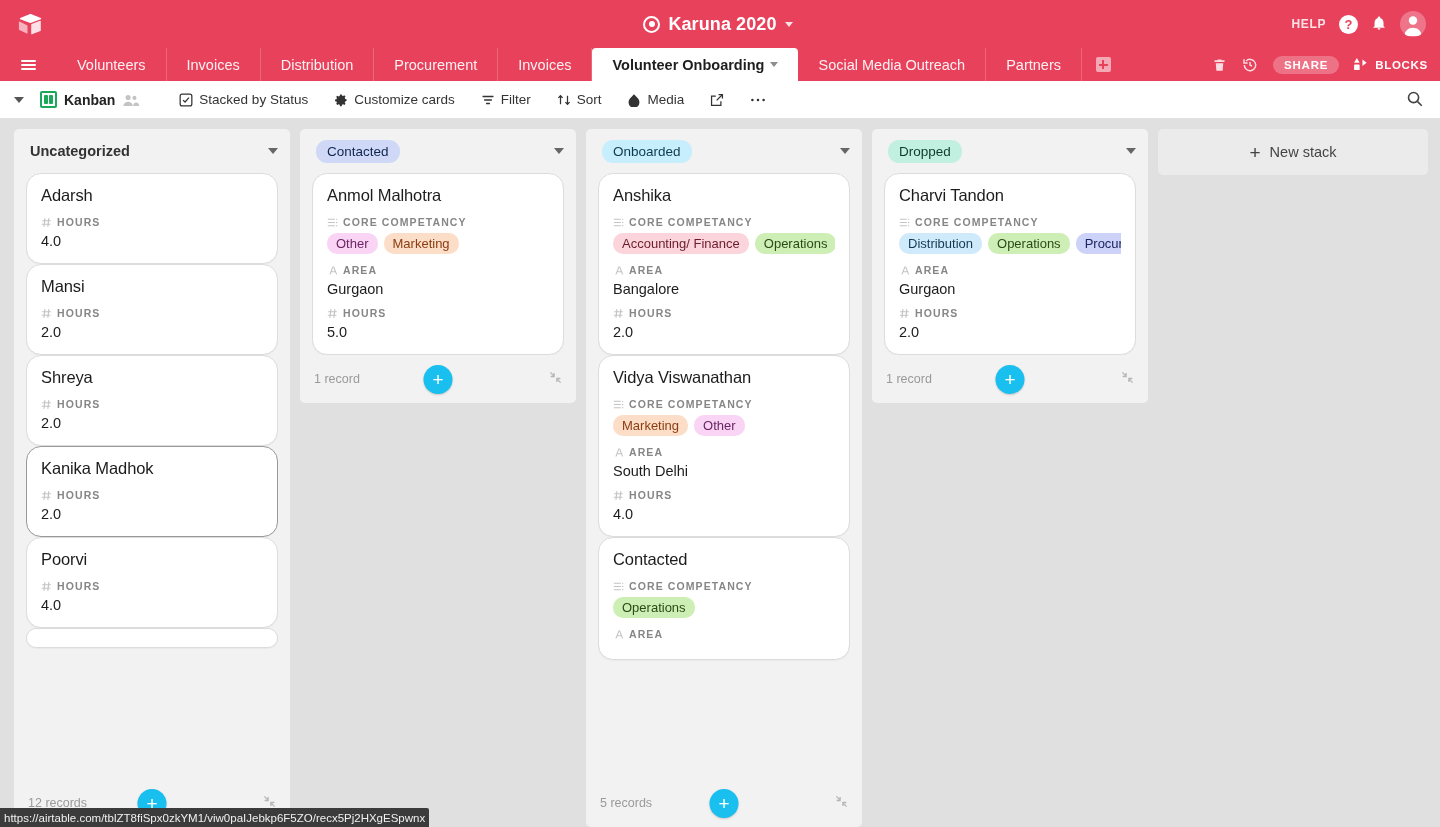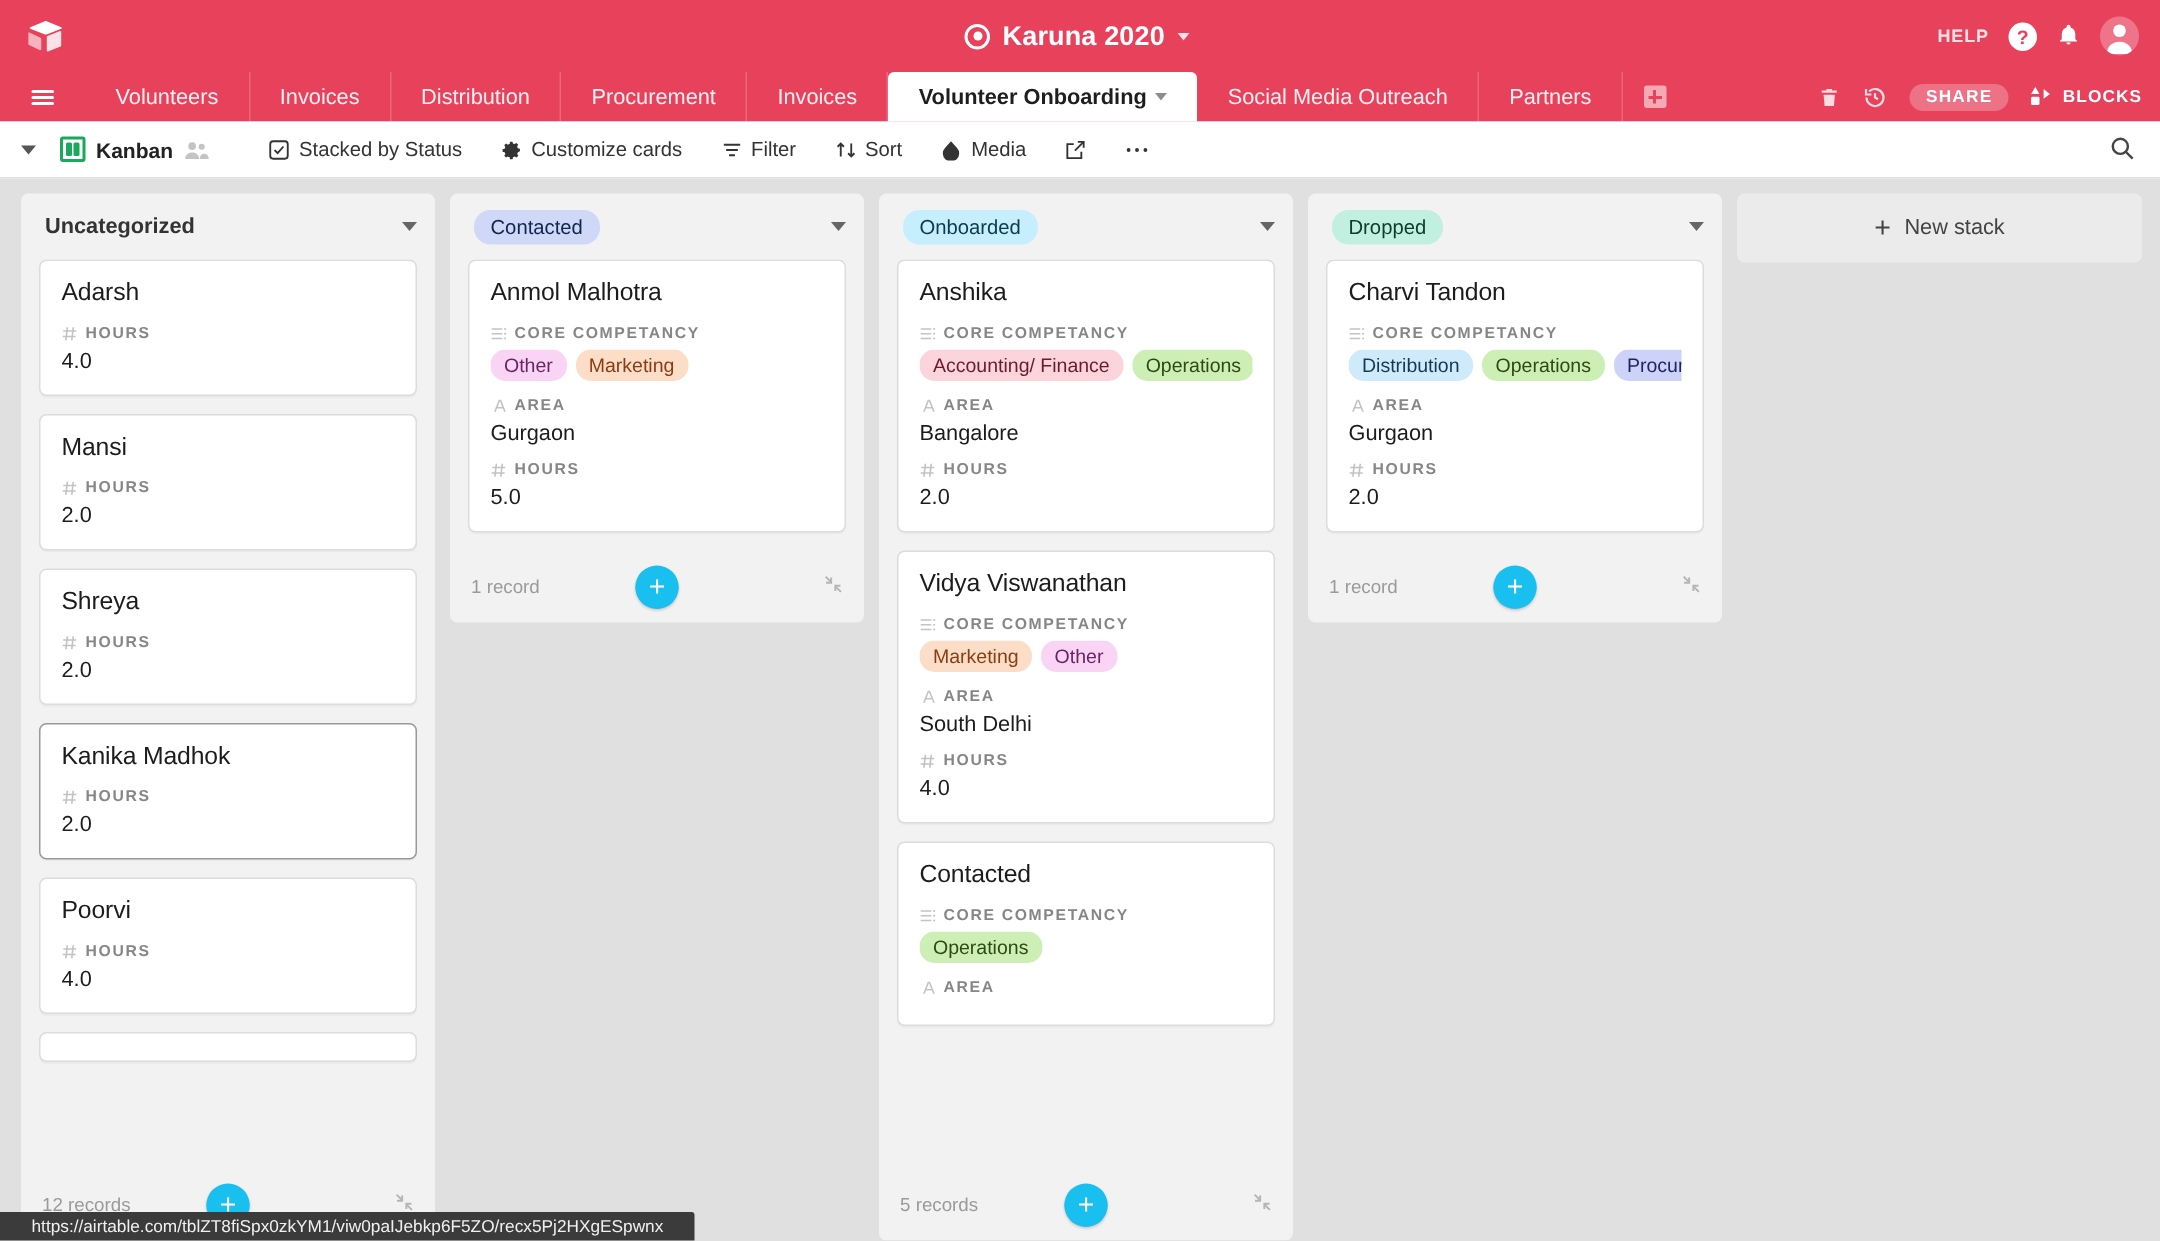--- a/index.html
+++ b/index.html
@@ -112,22 +112,22 @@
   .stack-head {
     height: 44px; flex: 0 0 44px; display: flex; align-items: center;
     padding: 0 12px 0 16px; justify-content: space-between;
   }
   .stack-title-plain { font-size: 14.5px; font-weight: bold; color: #333; }
   .chip { font-size: 13.5px; padding: 4px 11px; border-radius: 11px; display:inline-block; }
   .stack-caret { width:0;height:0;border-left:5px solid transparent;border-right:5px solid transparent;
     border-top:6px solid #666; cursor:pointer; }
   .stack-body { flex: 1 1 auto; overflow: hidden; padding: 0 12px; }
   .card {
-    background: #fff; border: 1px solid #dcdcdc; border-radius: 5px;
-    padding: 12px 14px 14px 14px; margin-bottom: 12px;
+    background: #fff; border: 1px solid #dcdcdc; border-radius: 15px;
+    padding: 12px 14px 14px 14px; 
     box-shadow: 0 1px 1px rgba(0,0,0,0.035);
     cursor: pointer;
   }
   .card.sel { border: 1px solid #999; }
   .card-title { font-size: 16.5px; color: #1c1c1c; margin-bottom: 11px; letter-spacing: -.1px; }
   .field-label { display:flex; align-items:center; gap: 5px; font-size: 10.5px; color: #868686;
     letter-spacing: 1.1px; font-weight: bold; margin-bottom: 5px; margin-top: 10px;}
   .field-label:first-of-type { margin-top: 0; }
   .field-val { font-size: 14.5px; color: #1c1c1c; }
   .tags { display: flex; gap: 6px; flex-wrap: nowrap; overflow: hidden; }
@@ -148,21 +148,21 @@
   .new-stack {
     flex: 0 0 270px; width: 270px; height: 46px; background: #ebebeb; border-radius: 5px;
     display: flex; align-items: center; justify-content: center; gap: 9px;
     font-size: 14.5px; color: #444; cursor: pointer;
   }
 
   
   .statusbar {
     position: absolute; left: 0; bottom: 0; height: 19px;
     background: #3b3b3b; color: #f0f0f0; font-size: 11.5px;
-    display: flex; align-items: center; padding: 0 21px;
+    display: flex; align-items: center; padding: 0 4px;
     font-family: "Liberation Sans", sans-serif; z-index: 50;
     border-top-right-radius: 2px;
   }
 </style>
 </head>
 <body>
 
 <div class="topbar">
   <div class="logo-wrap">
     <svg class="logo-glyph" viewBox="0 0 24 24">

